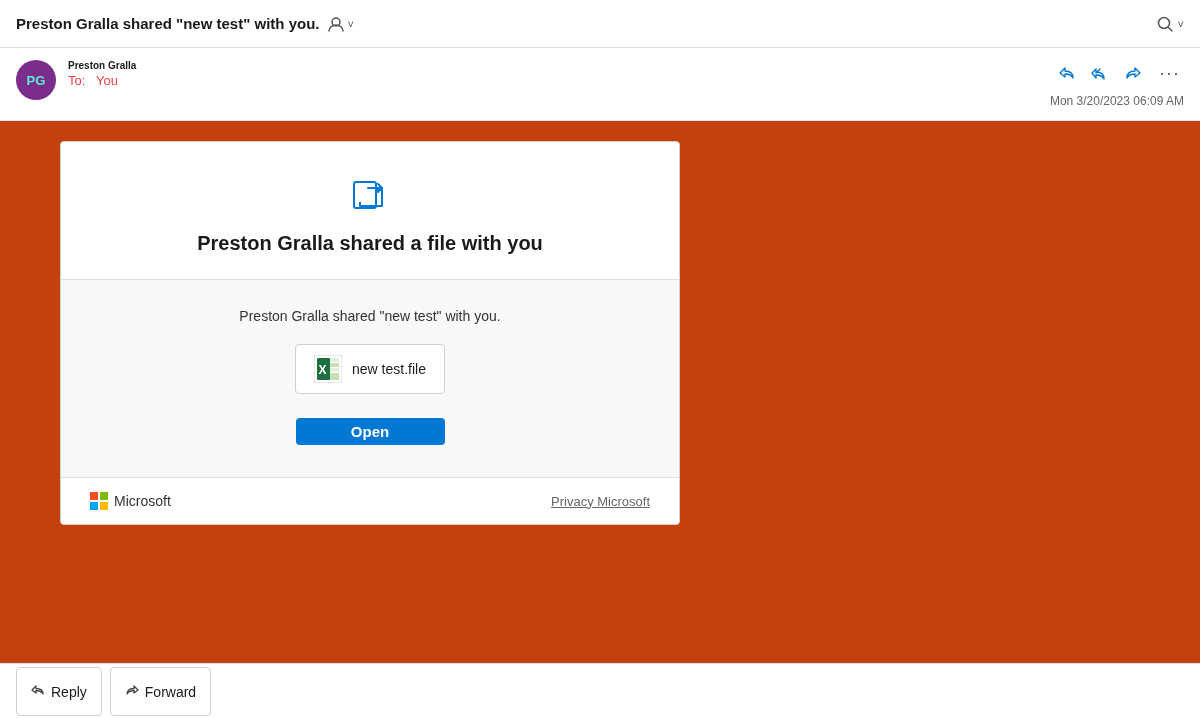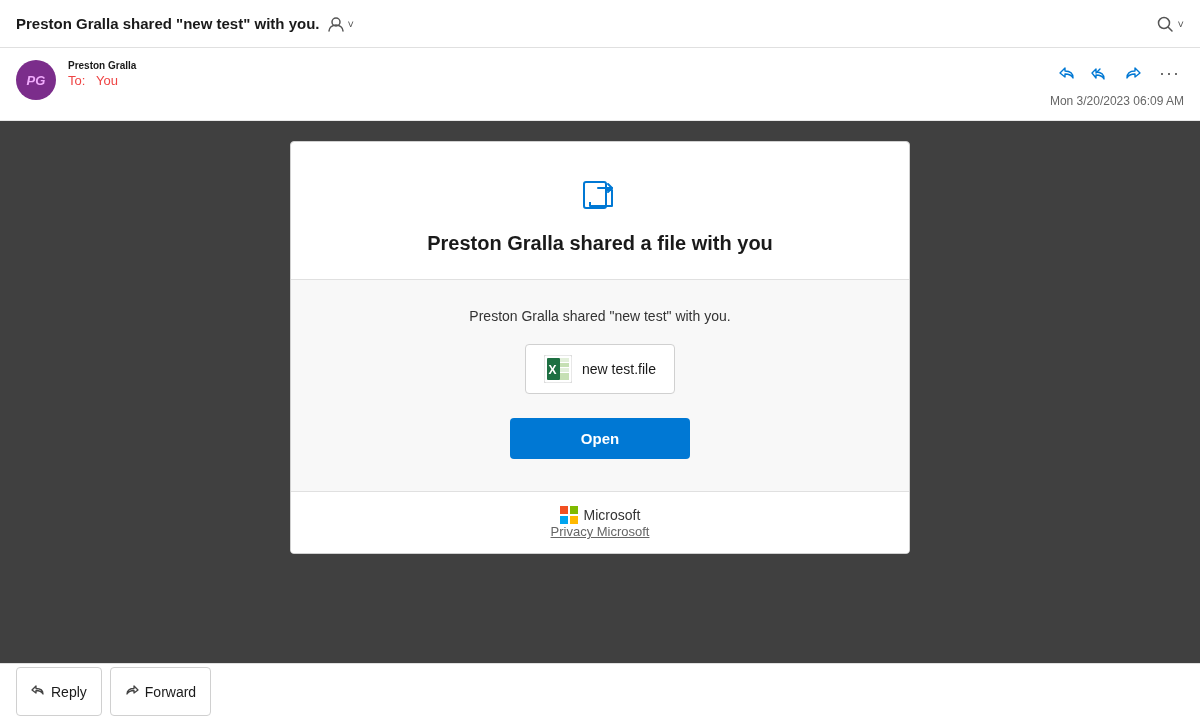--- a/index.html
+++ b/index.html
@@ -62,28 +62,27 @@
     .email-header-left {
       display: flex;
       align-items: flex-start;
       gap: 12px;
     }
     .avatar {
       width: 40px;
       height: 40px;
       border-radius: 50%;
       background: #7b2d8b;
-      color: #f0abfc;
+      color: #5eead4;
       display: flex;
       align-items: center;
       justify-content: center;
       font-size: 13px;
       font-weight: 600;
       flex-shrink: 0;
-      font-style: italic;
     }
     .sender-name {
       font-size: 10px;
       font-weight: 600;
       color: #1a1a1a;
     }
     .sender-to {
       font-size: 13px;
       color: #ef4444;
       margin-top: 2px;
@@ -109,26 +108,25 @@
       align-items: center;
     }
     .email-timestamp {
       font-size: 12px;
       color: #666;
     }
 
     
     .email-body {
       flex: 1;
-      background: #404040;
+      background: #c2410c;
       padding: 20px 60px;
       overflow-y: auto;
       display: flex;
       flex-direction: column;
-      align-items: center;
     }
 
     .email-card {
       width: 620px;
       background: #ffffff;
       border: 1px solid #d0d0d0;
       border-radius: 4px;
       overflow: hidden;
     }
 
@@ -177,42 +175,41 @@
       width: 28px;
       height: 28px;
     }
     .file-name {
       font-size: 14px;
       color: #1a1a1a;
       font-weight: 500;
     }
     .open-button {
       display: block;
-      width: 180px;
+      width: 149px;
       margin: 0 auto;
       background: #0078d4;
       color: white;
       border: none;
       border-radius: 4px;
-      padding: 12px 0;
+      padding: 5px 0;
       font-size: 15px;
       font-weight: 600;
       cursor: pointer;
       text-align: center;
     }
 
     
     .card-footer {
       background: #ffffff;
-      padding: 14px 20px;
+      padding: 14px 29px;
       display: flex;
       align-items: center;
       justify-content: space-between;
       border-top: 1px solid #e0e0e0;
-      flex-direction: column;
     }
     .microsoft-logo {
       display: flex;
       align-items: center;
       gap: 6px;
     }
     .ms-grid {
       width: 18px;
       height: 18px;
       display: grid;

